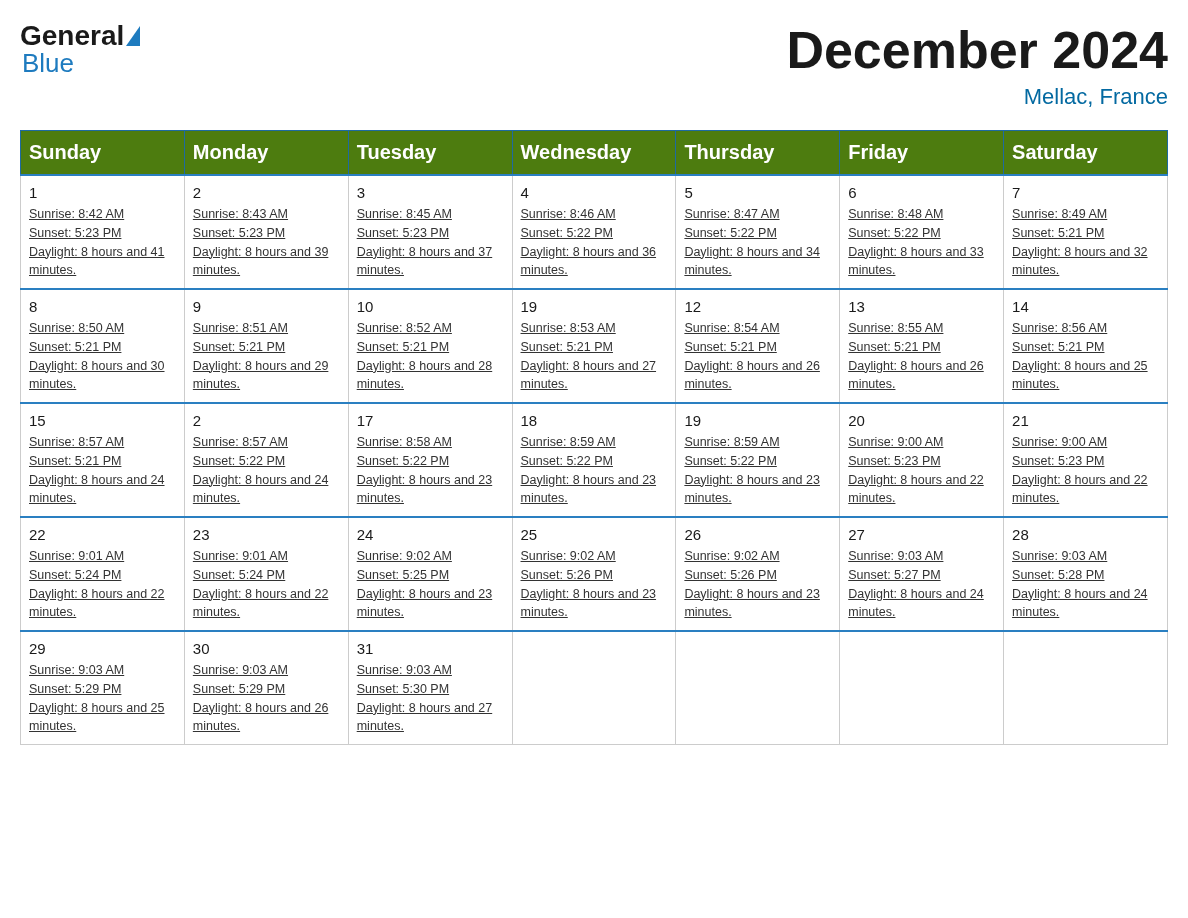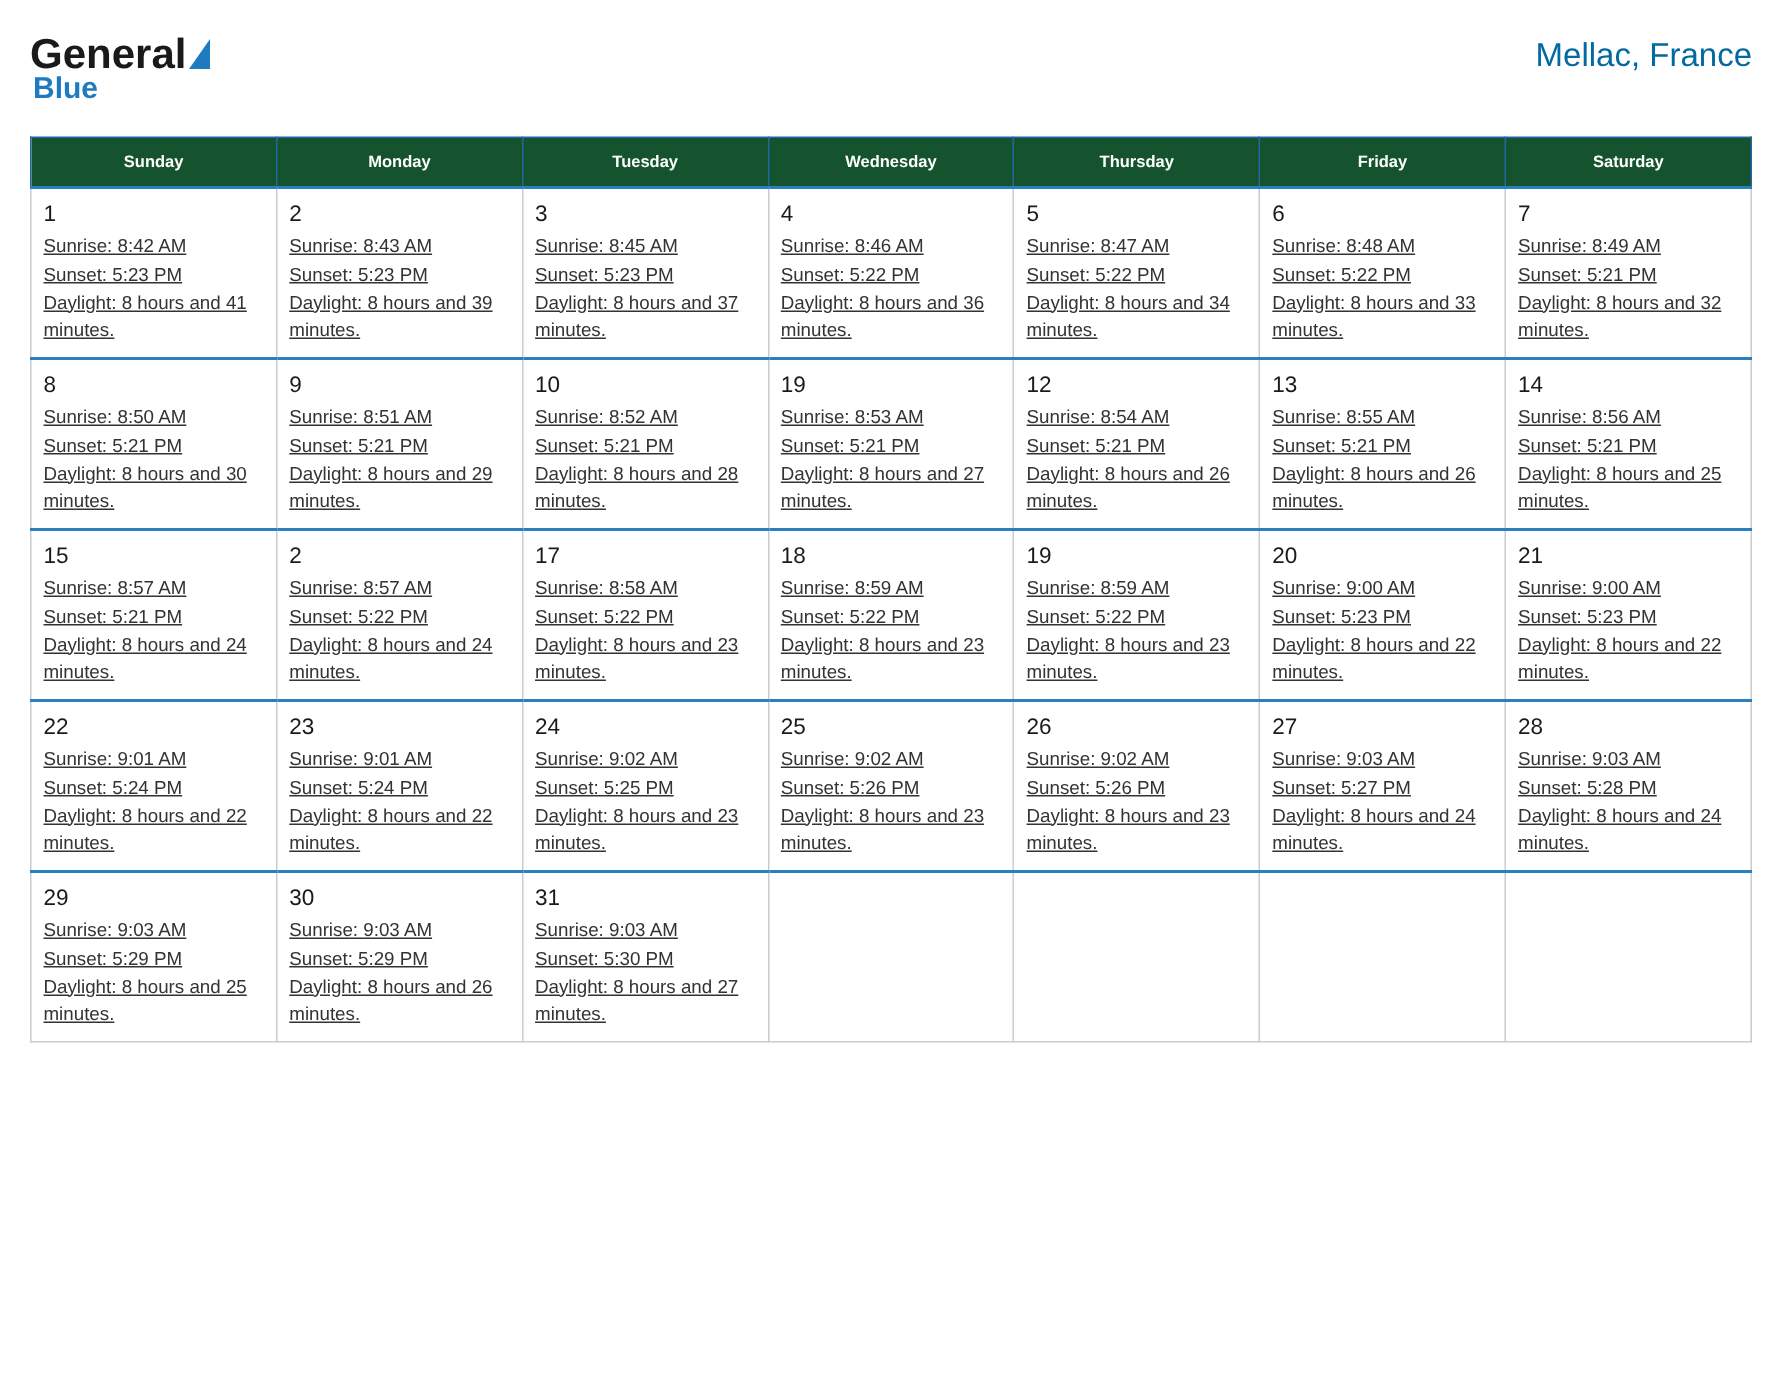--- a/index.html
+++ b/index.html
@@ -33,22 +33,22 @@
     .logo-triangle {
       width: 0;
       height: 0;
       border-left: 14px solid transparent;
       border-bottom: 20px solid #1e7bbf;
       display: inline-block;
       margin: 0 2px;
     }
     .logo-subtitle {
       color: #1e7bbf;
-      font-size: 20px;
-      font-weight: bold;
+      font-size: 26px;
+      font-weight: normal;
       margin-top: -4px;
       margin-left: 2px;
     }
     .title-area {
       text-align: right;
     }
     .main-title {
       font-size: 52px;
       font-weight: bold;
       color: #1a1a1a;
@@ -56,25 +56,25 @@
     .subtitle {
       font-size: 22px;
       color: #0369a1;
       margin-top: 4px;
     }
     .calendar {
       width: 100%;
       border-collapse: collapse;
     }
     .calendar th {
-      background-color: #14532d;
+      background-color: #4d7c0f;
       color: #ffffff;
       padding: 10px 8px;
-      text-align: center;
-      font-size: 11px;
+      text-align: left;
+      font-size: 20px;
       border: 1px solid #1e6aa0;
     }
     .calendar td {
       border: 1px solid #cccccc;
       padding: 8px;
       vertical-align: top;
       width: 14.28%;
       font-size: 13px;
       color: #333;
       background: #ffffff;
@@ -103,20 +103,21 @@
 
 <div class="header">
   <div class="logo">
     <div class="logo-text">
       <span class="logo-general">General</span>
       <span class="logo-triangle"></span>
     </div>
     <div class="logo-subtitle">Blue</div>
   </div>
   <div class="title-area">
+    <div class="main-title">December 2024</div>
     <div class="subtitle">Mellac, France</div>
   </div>
 </div>
 
 <table class="calendar">
   <thead>
     <tr>
       <th>Sunday</th>
       <th>Monday</th>
       <th>Tuesday</th>

